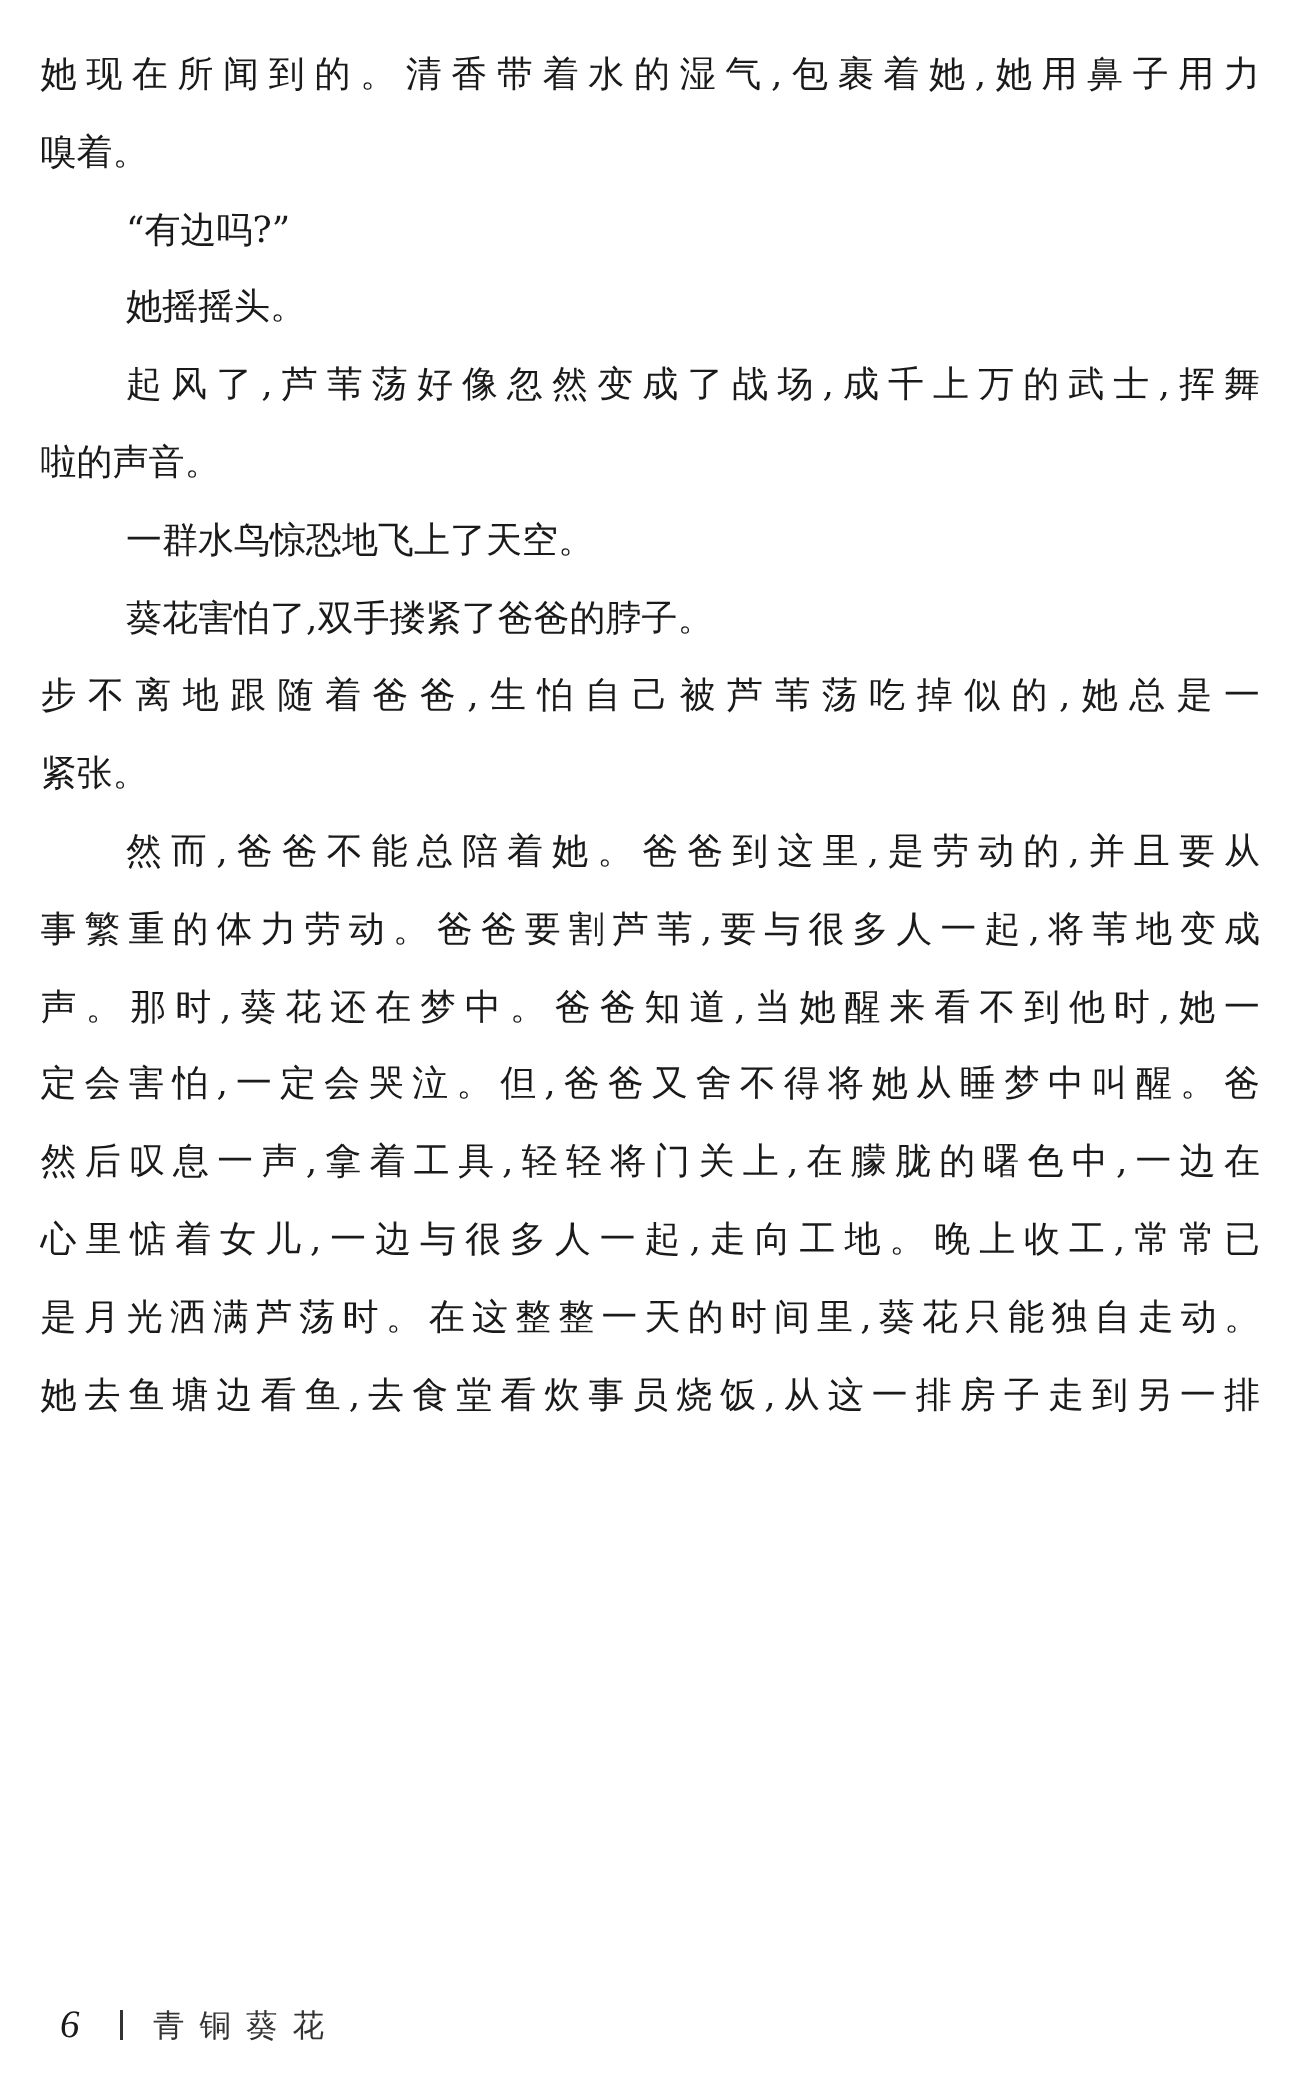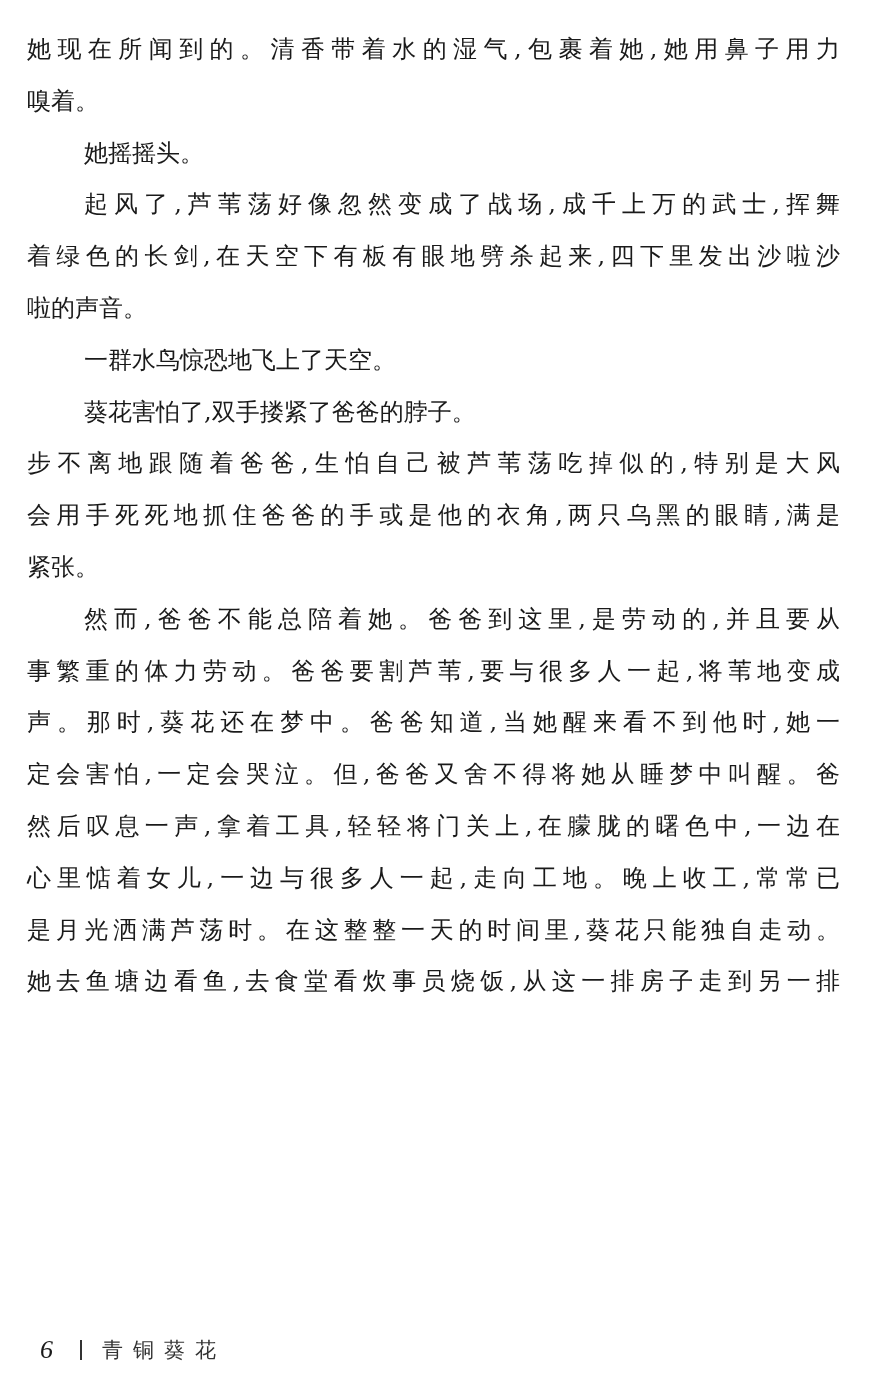--- a/index.html
+++ b/index.html
@@ -63,28 +63,27 @@
       letter-spacing: 10px;
       color: #333333;
     }
   </style>
 </head>
 <body>
 
 <div class="page-body">
   <div class="line">她现在所闻到的。清香带着水的湿气,包裹着她,她用鼻子用力</div>
   <div class="line last">嗅着。</div>
+  <div class="line indent last">“有边吗?”</div>
   <div class="line indent last">她摇摇头。</div>
   <div class="line indent">起风了,芦苇荡好像忽然变成了战场,成千上万的武士,挥舞</div>
-  <div class="line">着绿色的长剑,在天空下有板有眼地劈杀起来,四下里发出沙啦沙</div>
   <div class="line last">啦的声音。</div>
   <div class="line indent last">一群水鸟惊恐地飞上了天空。</div>
   <div class="line indent last">葵花害怕了,双手搂紧了爸爸的脖子。</div>
-  <div class="line">步不离地跟随着爸爸,生怕自己被芦苇荡吃掉似的,特别是大风</div>
-  <div class="line">会用手死死地抓住爸爸的手或是他的衣角,两只乌黑的眼睛,满是</div>
+  <div class="line">步不离地跟随着爸爸,生怕自己被芦苇荡吃掉似的,她总是一</div>
   <div class="line last">紧张。</div>
   <div class="line indent">然而,爸爸不能总陪着她。爸爸到这里,是劳动的,并且要从</div>
   <div class="line">事繁重的体力劳动。爸爸要割芦苇,要与很多人一起,将苇地变成</div>
   <div class="line">声。那时,葵花还在梦中。爸爸知道,当她醒来看不到他时,她一</div>
   <div class="line">定会害怕,一定会哭泣。但,爸爸又舍不得将她从睡梦中叫醒。爸</div>
   <div class="line">然后叹息一声,拿着工具,轻轻将门关上,在朦胧的曙色中,一边在</div>
   <div class="line">心里惦着女儿,一边与很多人一起,走向工地。晚上收工,常常已</div>
   <div class="line">是月光洒满芦荡时。在这整整一天的时间里,葵花只能独自走动。</div>
   <div class="line">她去鱼塘边看鱼,去食堂看炊事员烧饭,从这一排房子走到另一排</div>
 </div>

